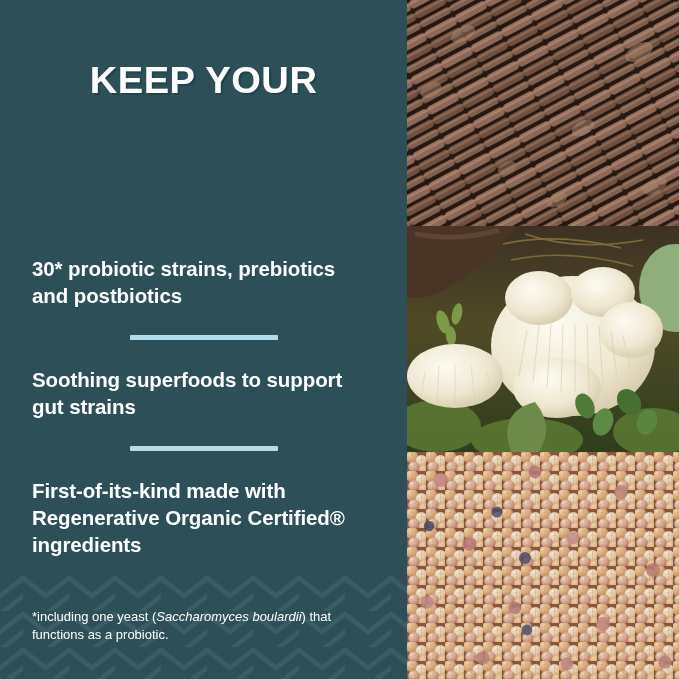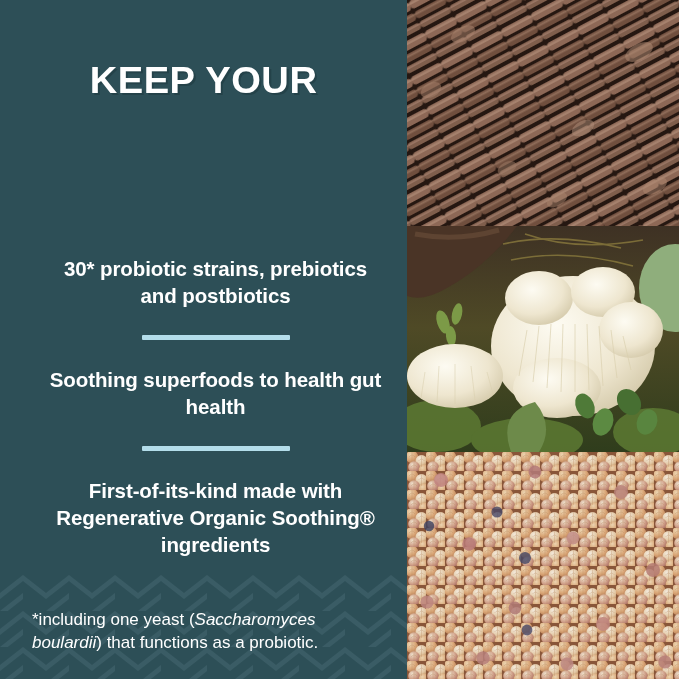--- a/index.html
+++ b/index.html
@@ -79,24 +79,23 @@
   }
   .hl-bar.bar3 {
     width: 233px;
     height: 25px;
     top: 24px;
   }
 
   
   .benefits {
     position: absolute;
-    left: 12px;
+    left: 0;
     top: 255px;
     width: 407px;
-    text-align: center;
   }
   .benefit-text {
     font-family: "Liberation Sans", sans-serif;
     font-weight: bold;
     font-size: 20.5px;
     line-height: 1.32;
     color: #ffffff;
     padding: 0 32px;
     margin: 0;
     letter-spacing: -0.1px;
@@ -110,21 +109,21 @@
   }
 
   
   .footnote {
     position: absolute;
     left: 32px;
     top: 608px;
     width: 340px;
     font-family: "Liberation Sans", sans-serif;
     font-weight: normal;
-    font-size: 17px;
+    font-size: 13px;
     line-height: 1.38;
     color: #ffffff;
     text-align: left;
   }
   .footnote i { font-style: italic; }
 
   
   .image-column {
     position: absolute;
     left: 407px;
@@ -163,23 +162,23 @@
 
     <div class="headline">
       <div class="headline-line">
         <span class="hl-text">KEEP YOUR</span>
       </div>
     </div>
 
     <div class="benefits">
       <p class="benefit-text">30* probiotic strains, prebiotics and postbiotics</p>
       <div class="divider"></div>
-      <p class="benefit-text">Soothing superfoods to health gut health</p>
+      <p class="benefit-text">Soothing superfoods to support gut strains</p>
       <div class="divider"></div>
-      <p class="benefit-text">First-of-its-kind made with Regenerative Organic Soothing® ingredients</p>
+      <p class="benefit-text">First-of-its-kind made with Regenerative Organic Certified® ingredients</p>
     </div>
 
     <div class="footnote">
       <span>*including one yeast (</span><i>Saccharomyces boulardii</i><span>) that functions as a probiotic.</span>
     </div>
 
   </div>
 
   <div class="image-column">
 

